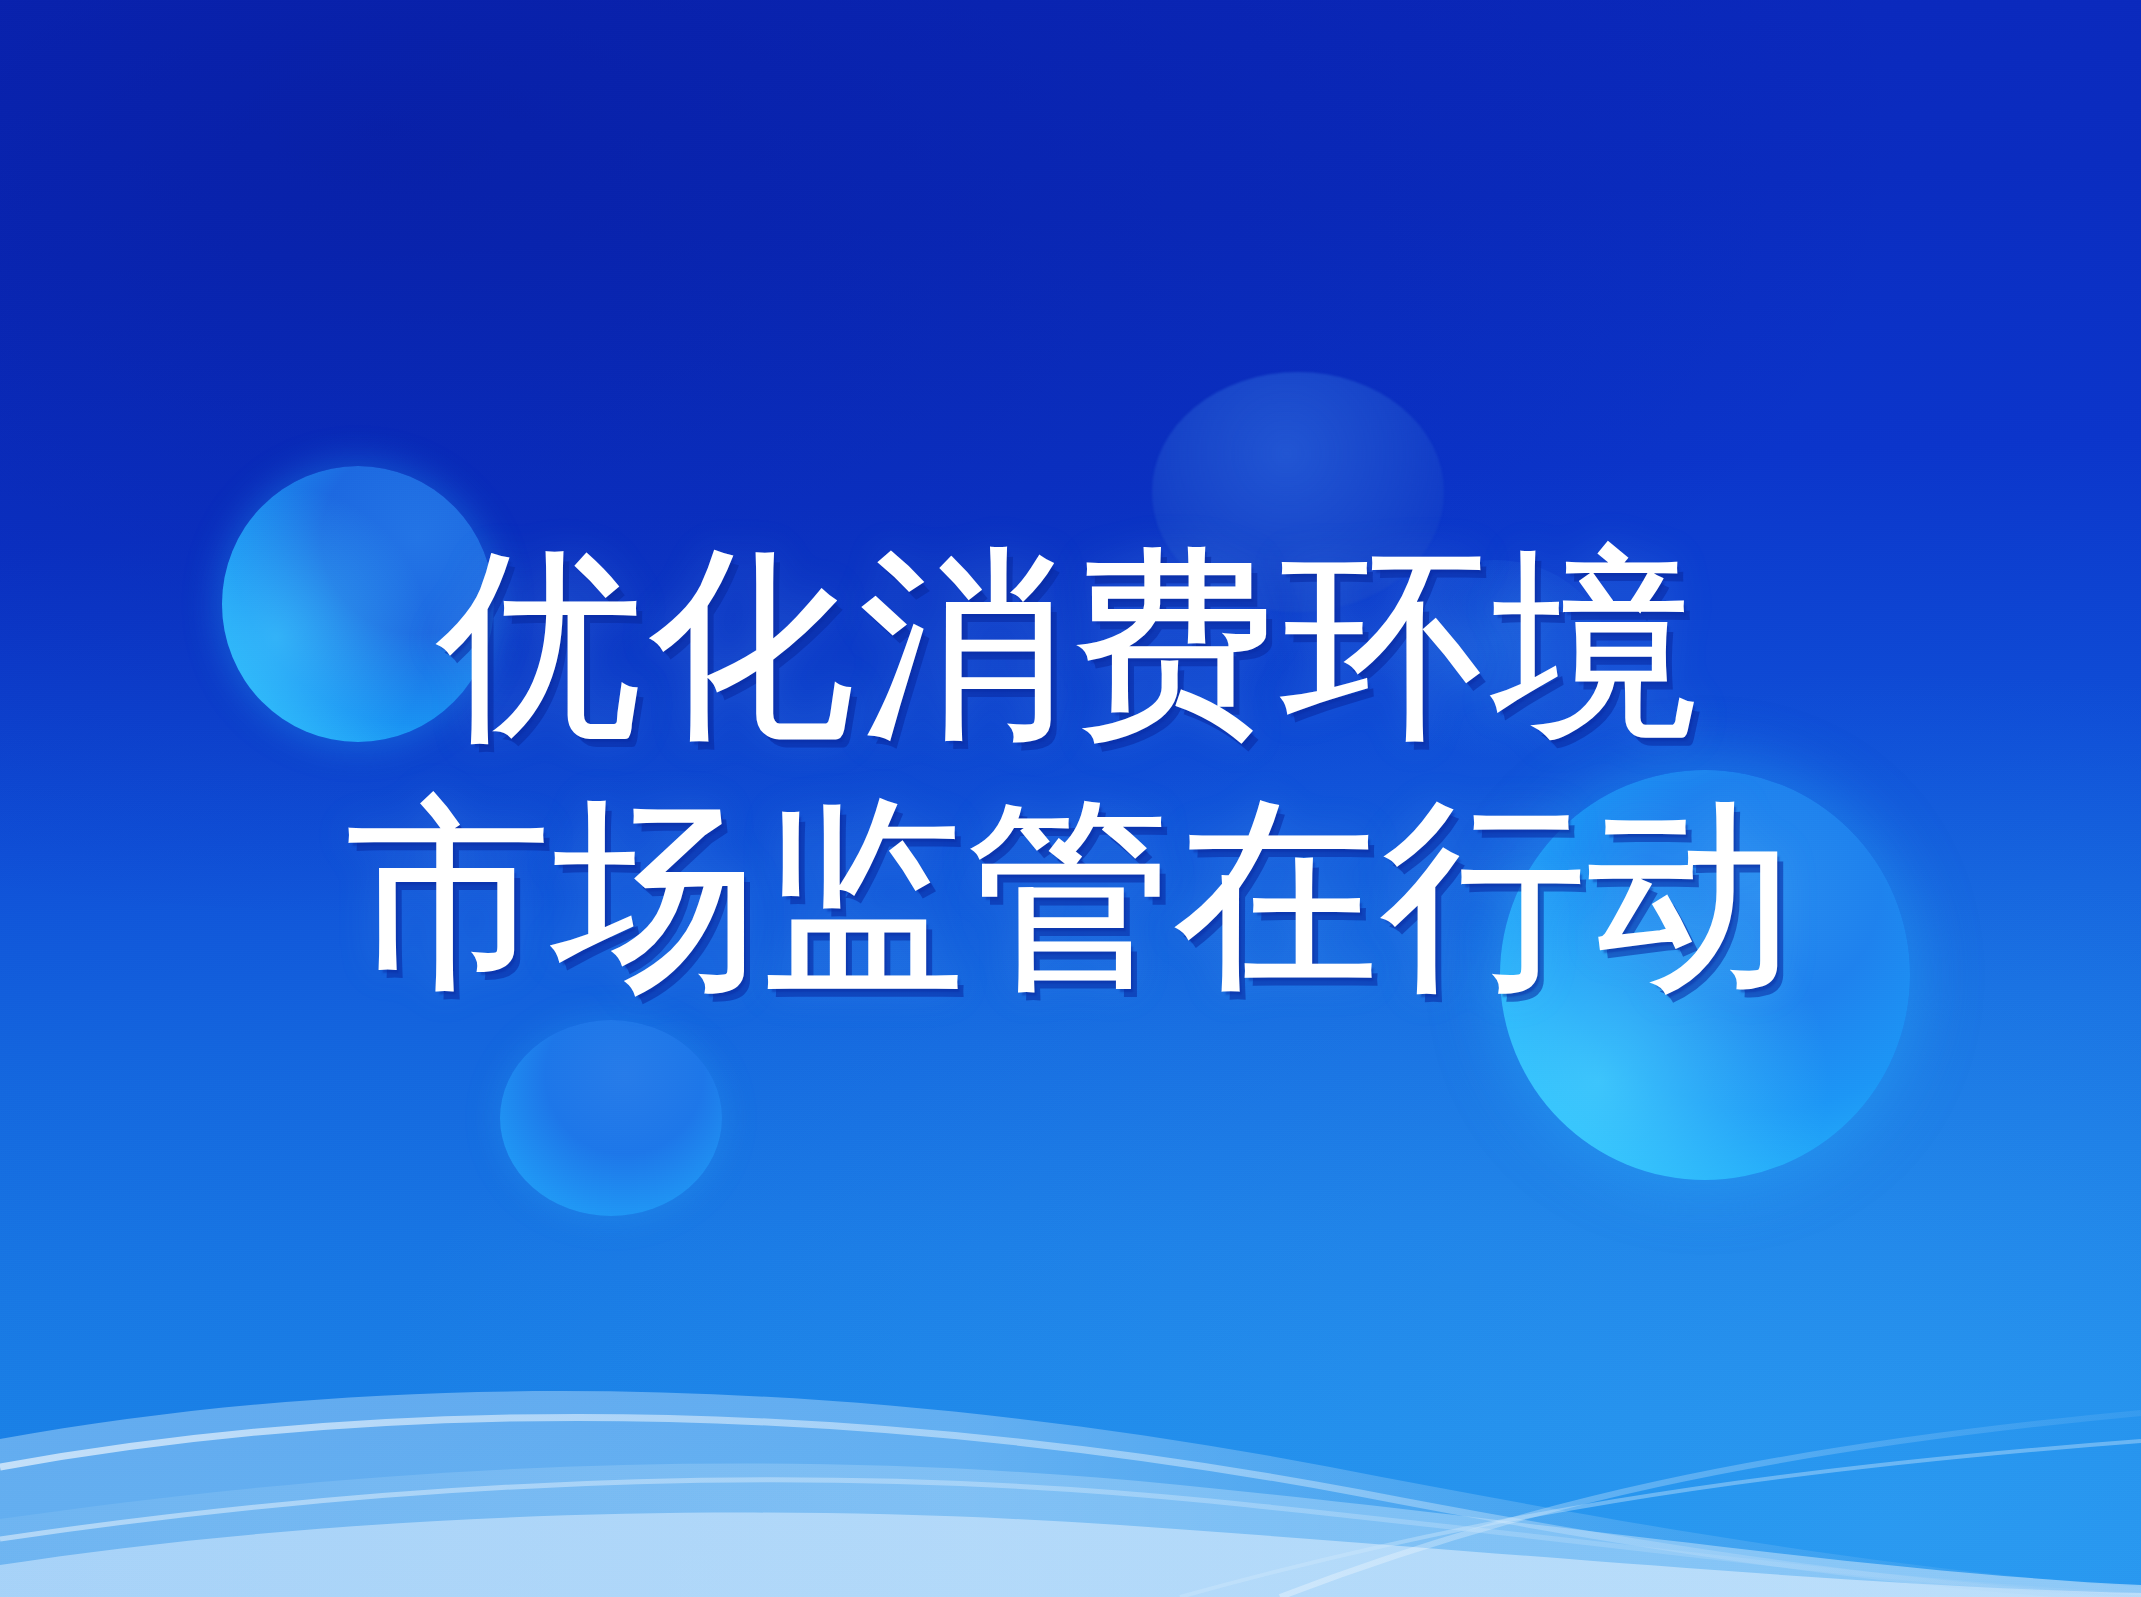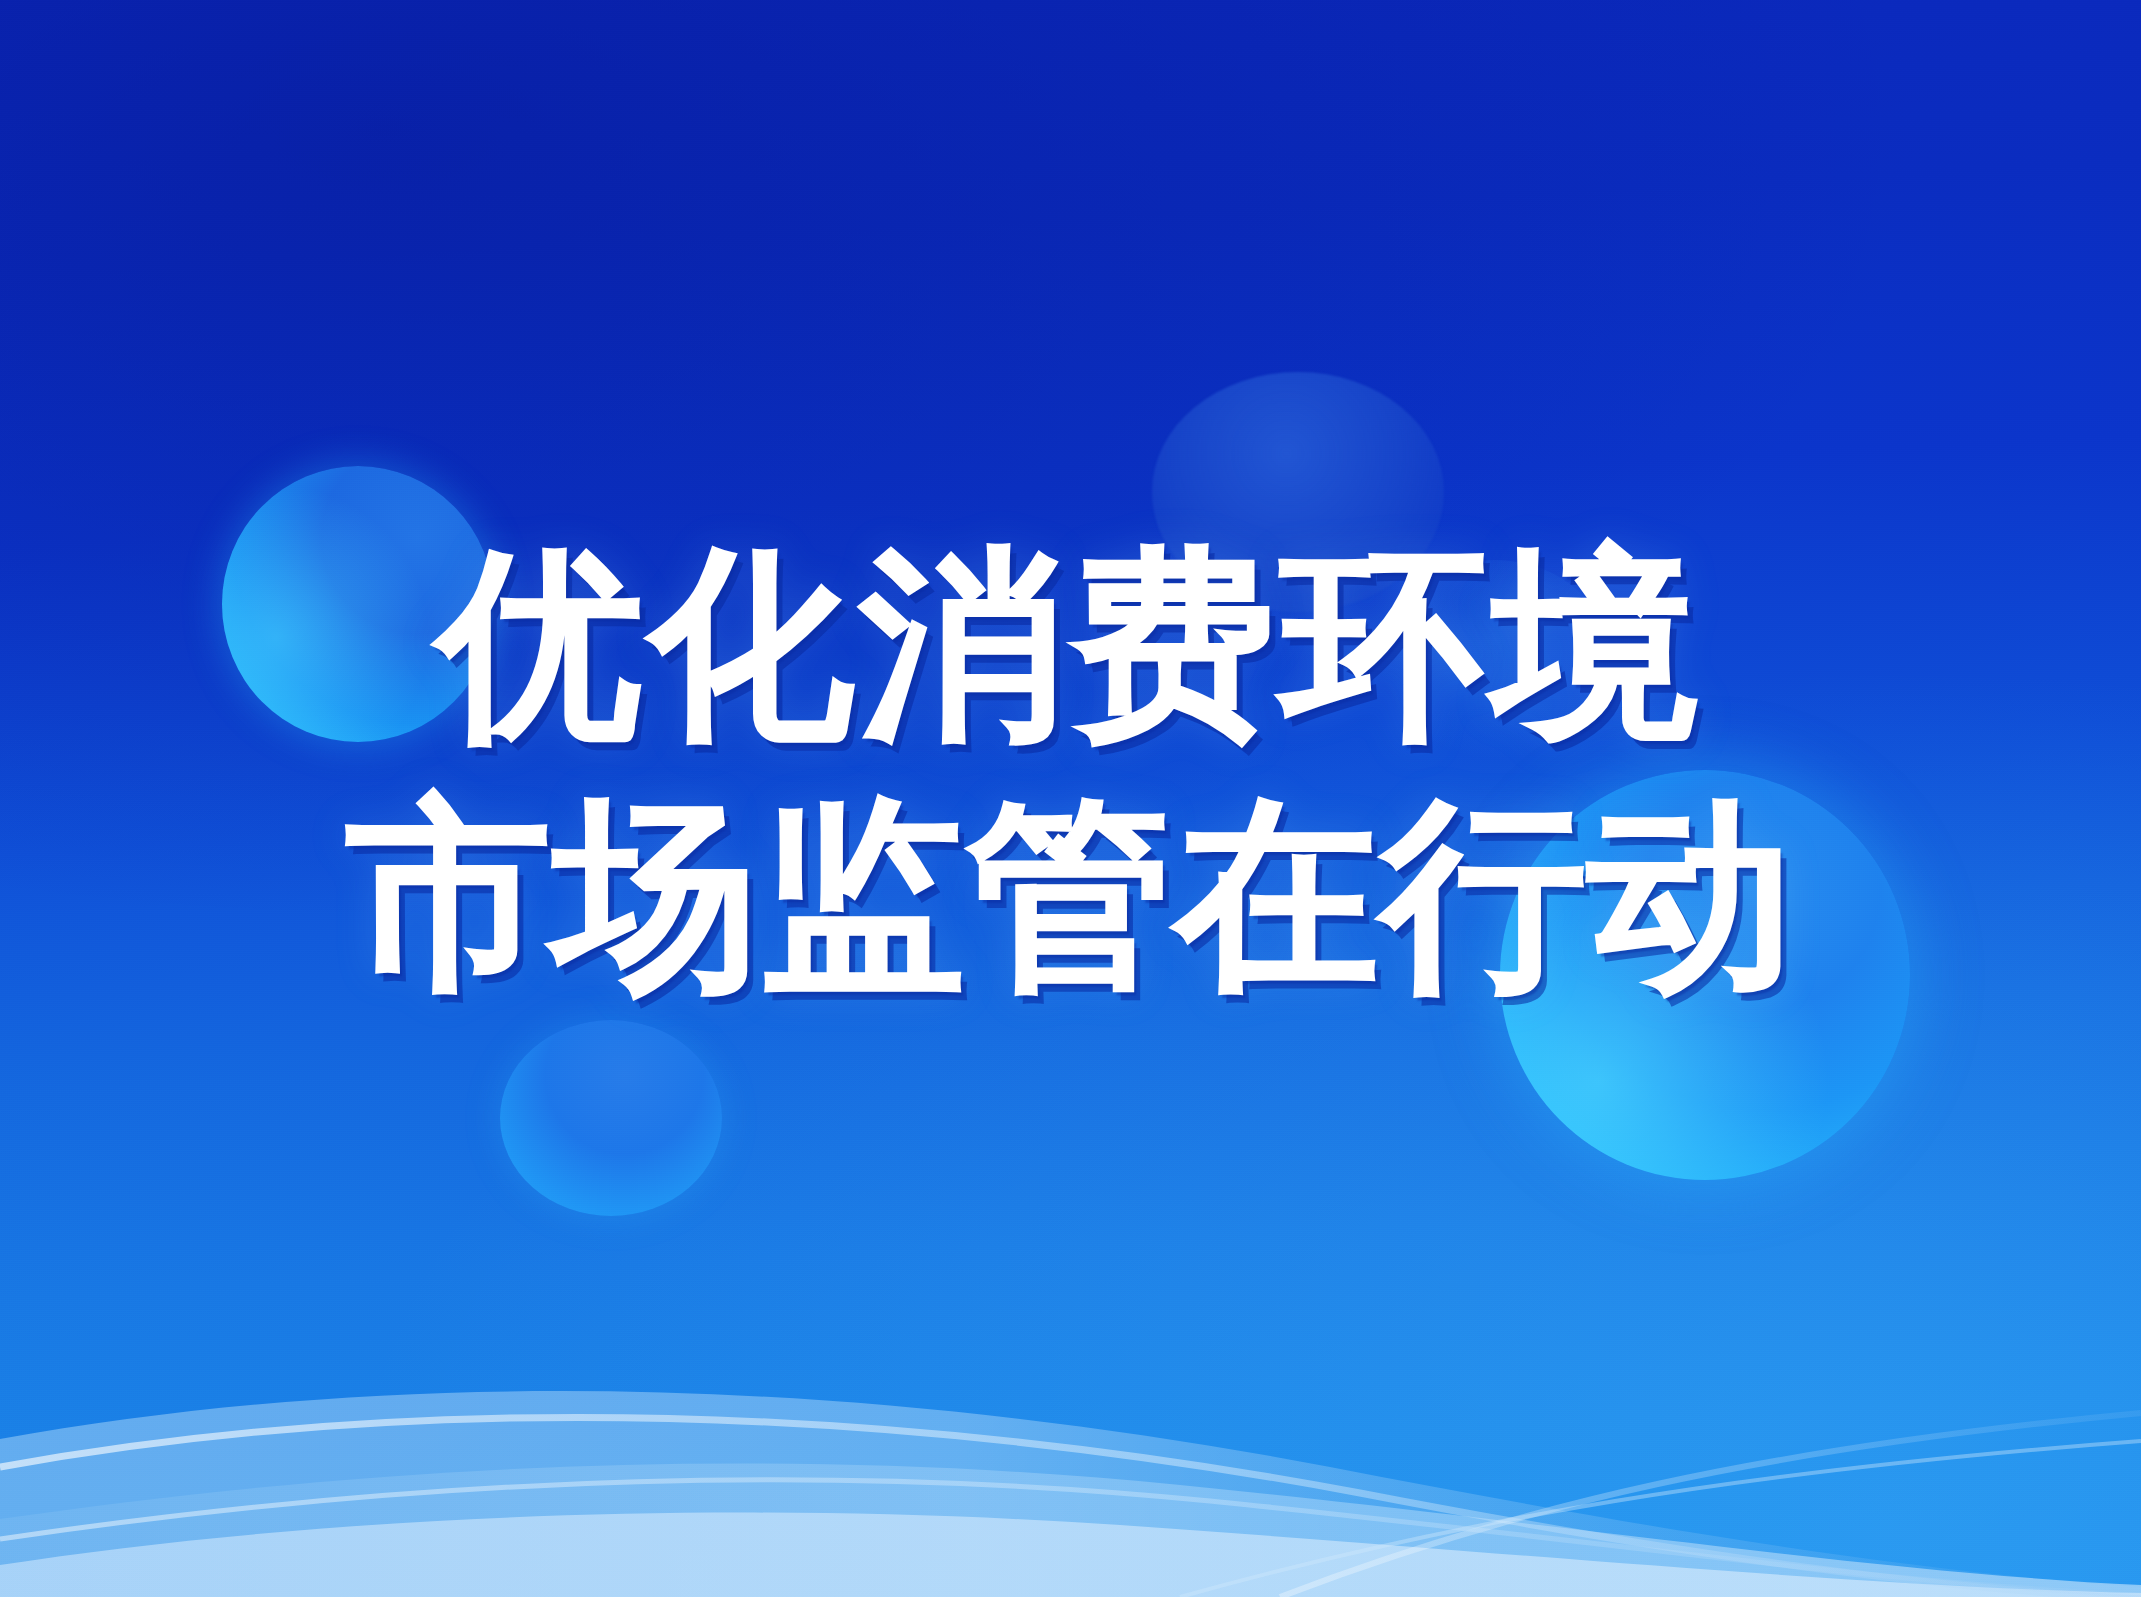--- a/index.html
+++ b/index.html
@@ -73,21 +73,21 @@
 
   
   #headline{
     position:absolute;
     left:0;right:0;top:520px;
     text-align:center;
     z-index:6;
   }
   .hl-line{
     color:#ffffff;
-    font-weight:700;
+    font-weight:400;
     font-size:205px;
     line-height:1.22;
     letter-spacing:6px;
     white-space:nowrap;
     text-shadow:
       7px 9px 0 rgba(8,40,160,.55),
       3px 4px 2px rgba(8,40,160,.45),
       0 0 40px rgba(120,200,255,.22);
     -webkit-text-stroke:2px #ffffff;
   }

